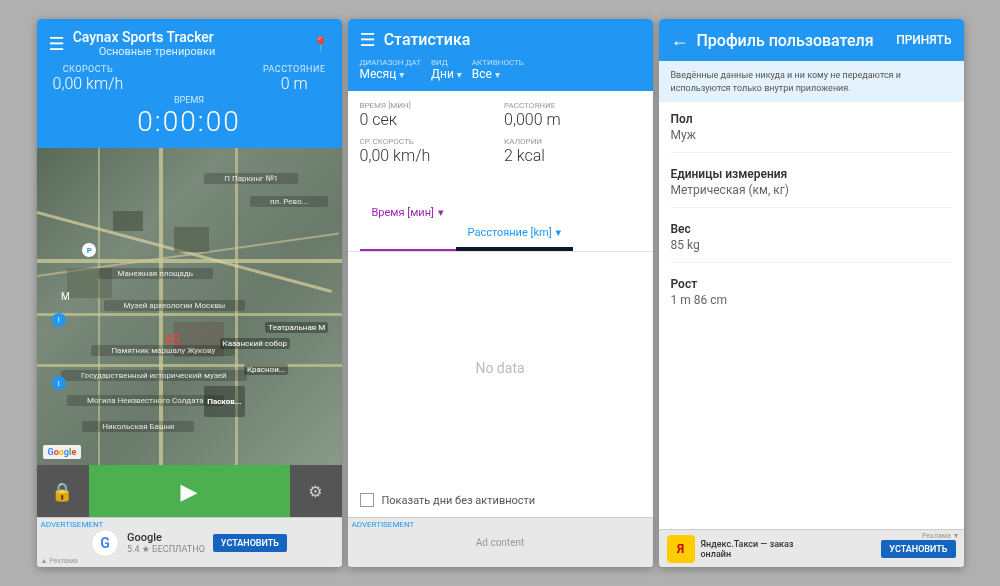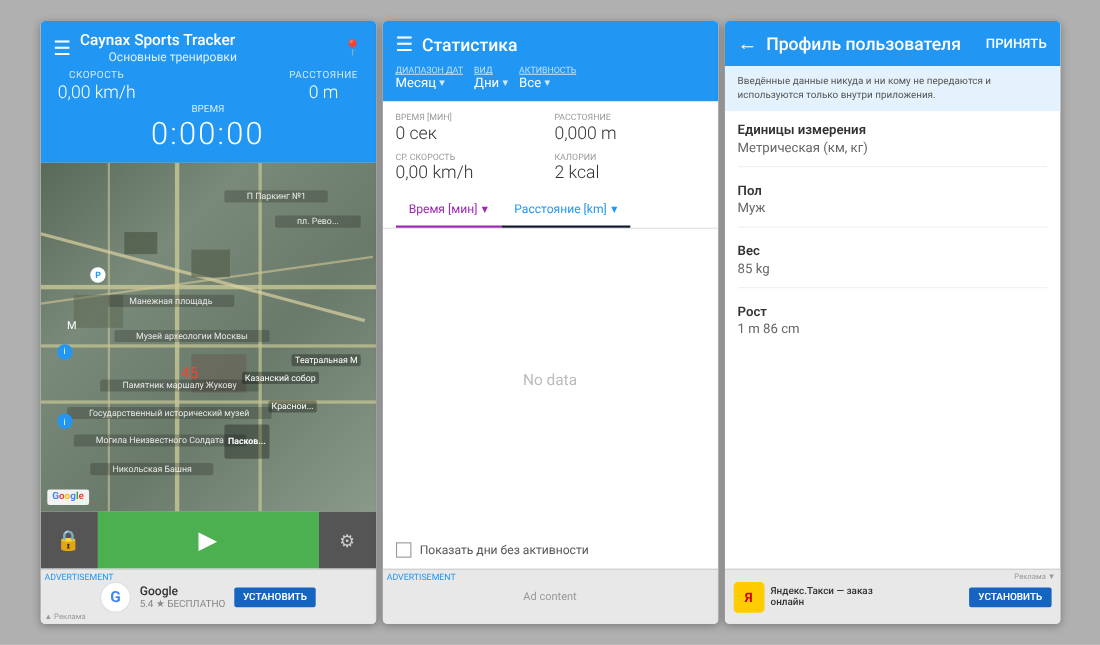--- a/index.html
+++ b/index.html
@@ -269,21 +269,20 @@
       margin-top: 8px;
     }
     .s2-filter {
       display: flex;
       flex-direction: column;
     }
     .s2-filter-label {
       color: rgba(255,255,255,0.7);
       font-size: 8px;
       text-transform: uppercase;
-      text-decoration: underline;
     }
     .s2-filter-value {
       color: #fff;
       font-size: 12px;
       display: flex;
       align-items: center;
       gap: 3px;
     }
     .s2-filter-value .arrow {
       font-size: 10px;
@@ -324,22 +323,23 @@
       display: flex;
       align-items: center;
       gap: 4px;
       cursor: pointer;
     }
     .s2-chart-tab.active {
       border-bottom: 2px solid #9c27b0;
       color: #9c27b0;
     }
     .s2-chart-tab.active-blue {
-      border-bottom: 2px solid #0f172a;
+      border-bottom: 4px solid #0f172a;
       color: #2196f3;
+      margin-top: 43px;
     }
 
     .s2-chart-area {
       flex: 1;
       display: flex;
       align-items: center;
       justify-content: center;
       color: #bbb;
       font-size: 14px;
     }
@@ -430,21 +430,21 @@
       font-weight: 600;
       color: #333;
       margin-bottom: 2px;
     }
     .s3-section-value {
       font-size: 12px;
       color: #666;
     }
 
     .s3-ad-bar {
-      height: 50px;
+      height: 38px;
       background: #e8e8e8;
       display: flex;
       align-items: center;
       justify-content: space-between;
       flex-shrink: 0;
       border-top: 1px solid #ccc;
       padding: 4px 8px;
       position: relative;
     }
     .s3-ad-yandex {
@@ -665,26 +665,26 @@
         <span class="back-arrow">←</span>
         <span class="s3-title">Профиль пользователя</span>
       </div>
       <span class="s3-accept">ПРИНЯТЬ</span>
     </div>
 
     <div class="s3-notice">Введённые данные никуда и ни кому не передаются и используются только внутри приложения.</div>
 
     <div class="s3-content">
       <div class="s3-section">
+        <div class="s3-section-label">Пол</div>
+        <div class="s3-section-value">Муж</div>
+      </div>
+      <div class="s3-section">
         <div class="s3-section-label">Единицы измерения</div>
         <div class="s3-section-value">Метрическая (км, кг)</div>
-      </div>
-      <div class="s3-section">
-        <div class="s3-section-label">Пол</div>
-        <div class="s3-section-value">Муж</div>
       </div>
       <div class="s3-section">
         <div class="s3-section-label">Вес</div>
         <div class="s3-section-value">85 kg</div>
       </div>
       <div class="s3-section">
         <div class="s3-section-label">Рост</div>
         <div class="s3-section-value">1 m 86 cm</div>
       </div>
     </div>

